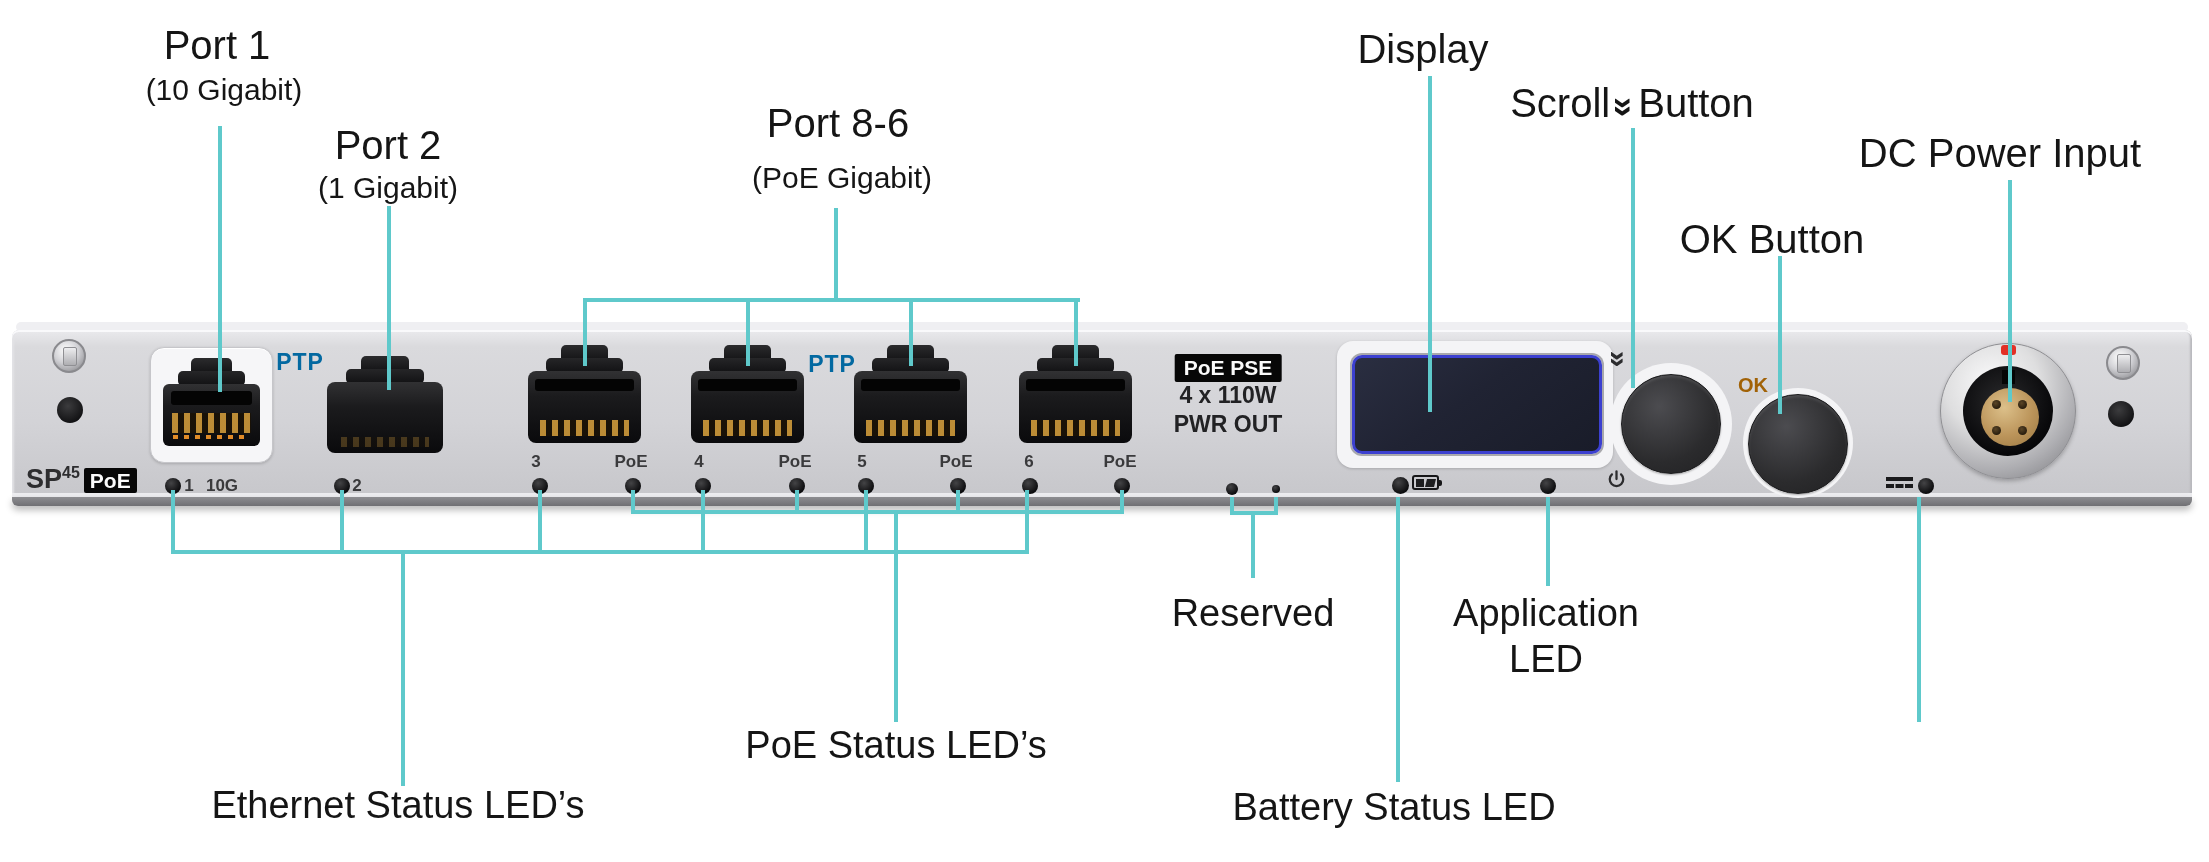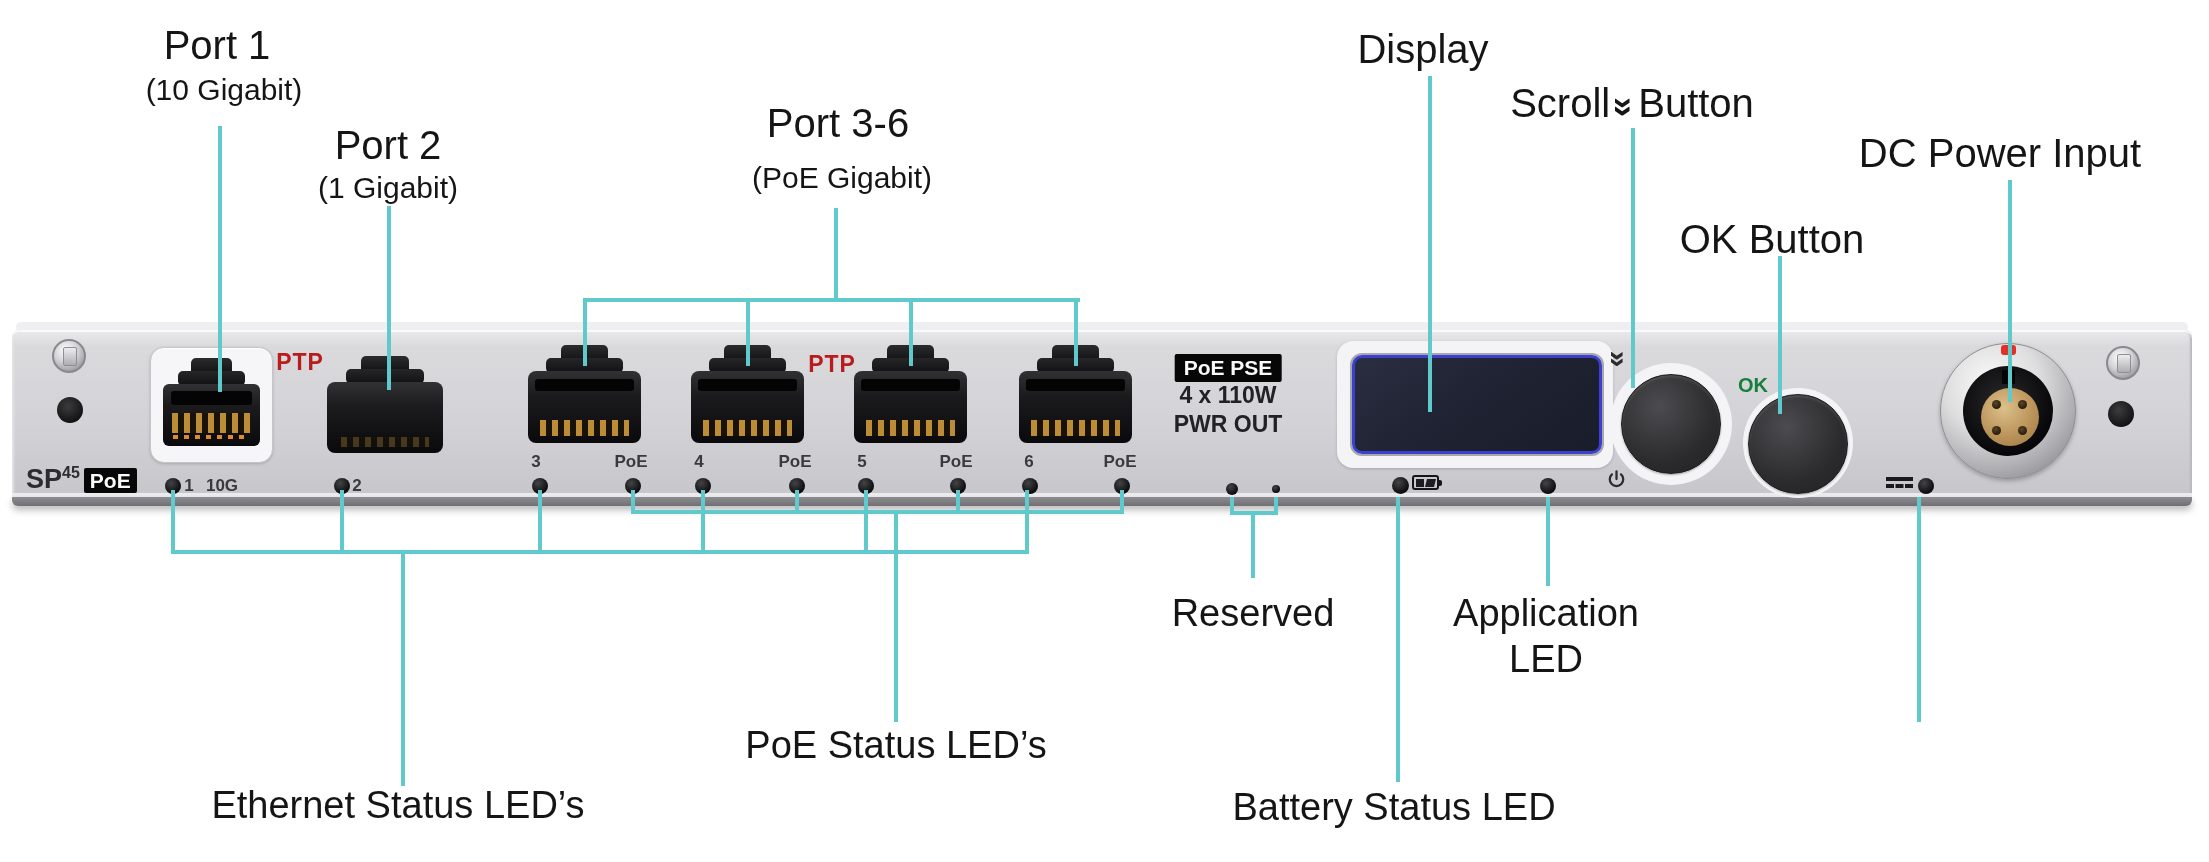--- a/index.html
+++ b/index.html
@@ -38,21 +38,21 @@
   .pbody{position:absolute;top:26px;border-radius:8px;background:linear-gradient(180deg,#313133 0%,#1b1b1d 35%,#0a0a0c 100%);}
   .pslot{position:absolute;background:#040404;border-radius:3px;}
   .ppins{position:absolute;opacity:.9;background:repeating-linear-gradient(90deg,#cf9a3a 0 6px,#1a1206 6px 12px);}
   .pdots{position:absolute;background:repeating-linear-gradient(90deg,#e08b28 0 5px,transparent 5px 11px);}
   .bezel{position:absolute;background:#f6f6f8;border:1px solid #c6c6ca;border-radius:14px;z-index:3;
          box-shadow:0 1px 3px rgba(0,0,0,.18), inset 0 1px 0 #ffffff;box-sizing:border-box;}
   
   .led{position:absolute;border-radius:50%;z-index:5;
        background:radial-gradient(circle at 38% 32%,#444446,#0b0b0d 72%);}
   .plabel{position:absolute;transform:translateX(-50%);font-size:17px;font-weight:bold;color:#3a3a3c;z-index:5;white-space:nowrap;}
-  .ptp{position:absolute;transform:translateX(-50%);font-size:23px;font-weight:600;letter-spacing:1px;color:#b91c1c;z-index:5;}
+  .ptp{position:absolute;transform:translateX(-50%);font-size:23px;font-weight:600;letter-spacing:1px;color:#0369a1;z-index:5;}
   .badge{background:#070707;color:#fafafa;font-weight:bold;border-radius:2px;}
   
   .housing{position:absolute;background:#f4f4f6;z-index:4;}
   .screen{position:absolute;left:1352px;top:355px;width:250px;height:99px;border-radius:10px;z-index:5;
           background:linear-gradient(145deg,#2a2e41 0%,#202333 45%,#191c29 100%);
           border:3px solid #3c40d0;box-shadow:0 0 0 2px rgba(25,25,35,.35);box-sizing:border-box;}
   .rbtn{position:absolute;border-radius:50%;z-index:6;
         background:radial-gradient(circle at 38% 32%,#4c4c50,#2b2b2d 62%,#202022);
         border:1px solid #1a1a1c;box-sizing:border-box;box-shadow:inset 0 2px 3px rgba(255,255,255,.12), 0 1px 2px rgba(0,0,0,.3);}
   
@@ -77,21 +77,21 @@
   .dcicon .b{margin-top:3px;height:0;border-top:4px dashed #1a1a1c;}
   .devchev{position:absolute;left:1604px;top:344px;width:30px;height:30px;z-index:6;color:#2c2c2e;
         font-size:30px;font-weight:bold;transform:rotate(90deg);line-height:30px;text-align:center;}
   .pwricon{position:absolute;left:1607px;top:470px;z-index:6;}
   .logo{position:absolute;left:26px;top:464px;z-index:5;font-size:27px;font-weight:600;color:#2d2d2f;white-space:nowrap;}
   .logo sup{font-size:16px;font-weight:600;}
   .logo .badge{font-size:21px;padding:1px 6px;margin-left:4px;}
   .pse{position:absolute;transform:translateX(-50%);z-index:5;text-align:center;white-space:nowrap;}
   .pse-badge{font-size:21px;padding:2px 9px;display:inline-block;}
   .pse-line{font-size:23px;font-weight:bold;color:#222224;}
-  .oklbl{position:absolute;left:1753px;top:374px;transform:translateX(-50%);font-size:20px;font-weight:600;color:#15803d;z-index:6;}
+  .oklbl{position:absolute;left:1753px;top:374px;transform:translateX(-50%);font-size:20px;font-weight:600;color:#a16207;z-index:6;}
 </style>
 </head>
 <body>
 
 <div id="canvas">
 
   <div class="panel-topface"></div>
   <div class="panel"></div>
   <div class="panel-lightline"></div>
   <div class="panel-bottom"></div>
@@ -260,21 +260,21 @@
   <div class="vline" style="left:1251px;top:513px;height:65px;"></div>
 
   <div class="vline" style="left:1546px;top:497px;height:89px;"></div>
   <div class="vline" style="left:1396px;top:497px;height:285px;"></div>
   <div class="vline" style="left:1917px;top:497px;height:225px;"></div>
 
   <div class="lbl" style="left:217px;top:24px;">Port 1</div>
   <div class="lbl sub" style="left:224px;top:74px;">(10 Gigabit)</div>
   <div class="lbl" style="left:388px;top:124px;">Port 2</div>
   <div class="lbl sub" style="left:388px;top:172px;">(1 Gigabit)</div>
-  <div class="lbl" style="left:838px;top:102px;">Port 3-6</div>
+  <div class="lbl" style="left:838px;top:102px;">Port 8-6</div>
   <div class="lbl sub" style="left:842px;top:150px;margin-top:12px;">(PoE Gigabit)</div>
   <div class="lbl" style="left:1423px;top:28px;">Display</div>
   <div class="lbl" style="left:1632px;top:82px;"><span>Scroll</span><span class="chev">»</span><span>Button</span></div>
   <div class="lbl" style="left:1772px;top:210px;margin-top:8px;">OK Button</div>
   <div class="lbl" style="left:2000px;top:132px;">DC Power Input</div>
   <div class="lbl blbl" style="left:1253px;top:594px;">Reserved</div>
   <div class="lbl blbl" style="left:1546px;top:594px;">Application</div>
   <div class="lbl blbl" style="left:1546px;top:640px;">LED</div>
   <div class="lbl blbl" style="left:1394px;top:788px;">Battery Status LED</div>
   <div class="lbl blbl" style="left:896px;top:726px;">PoE Status LED’s</div>

